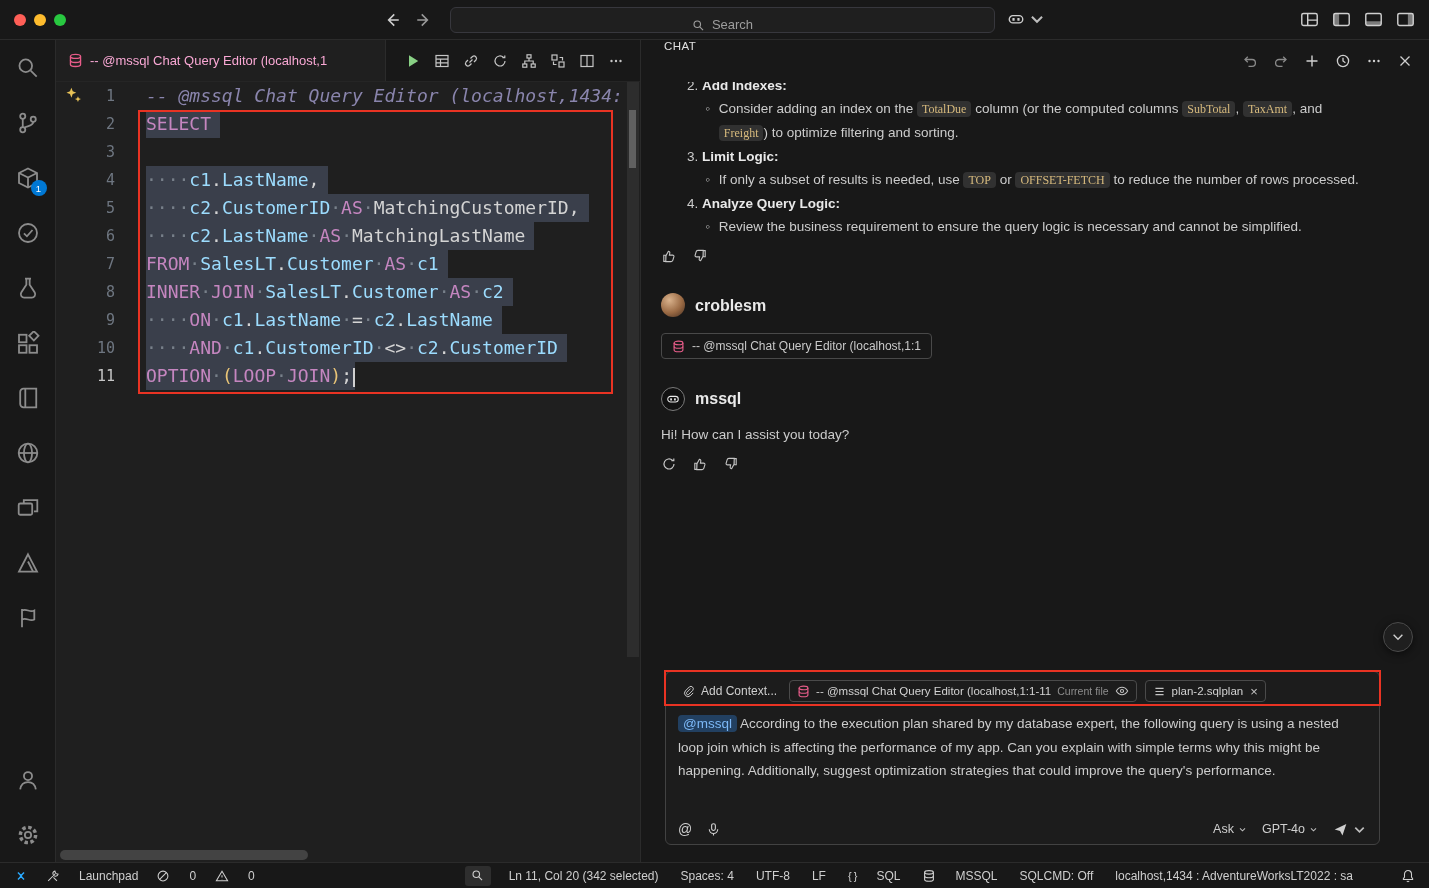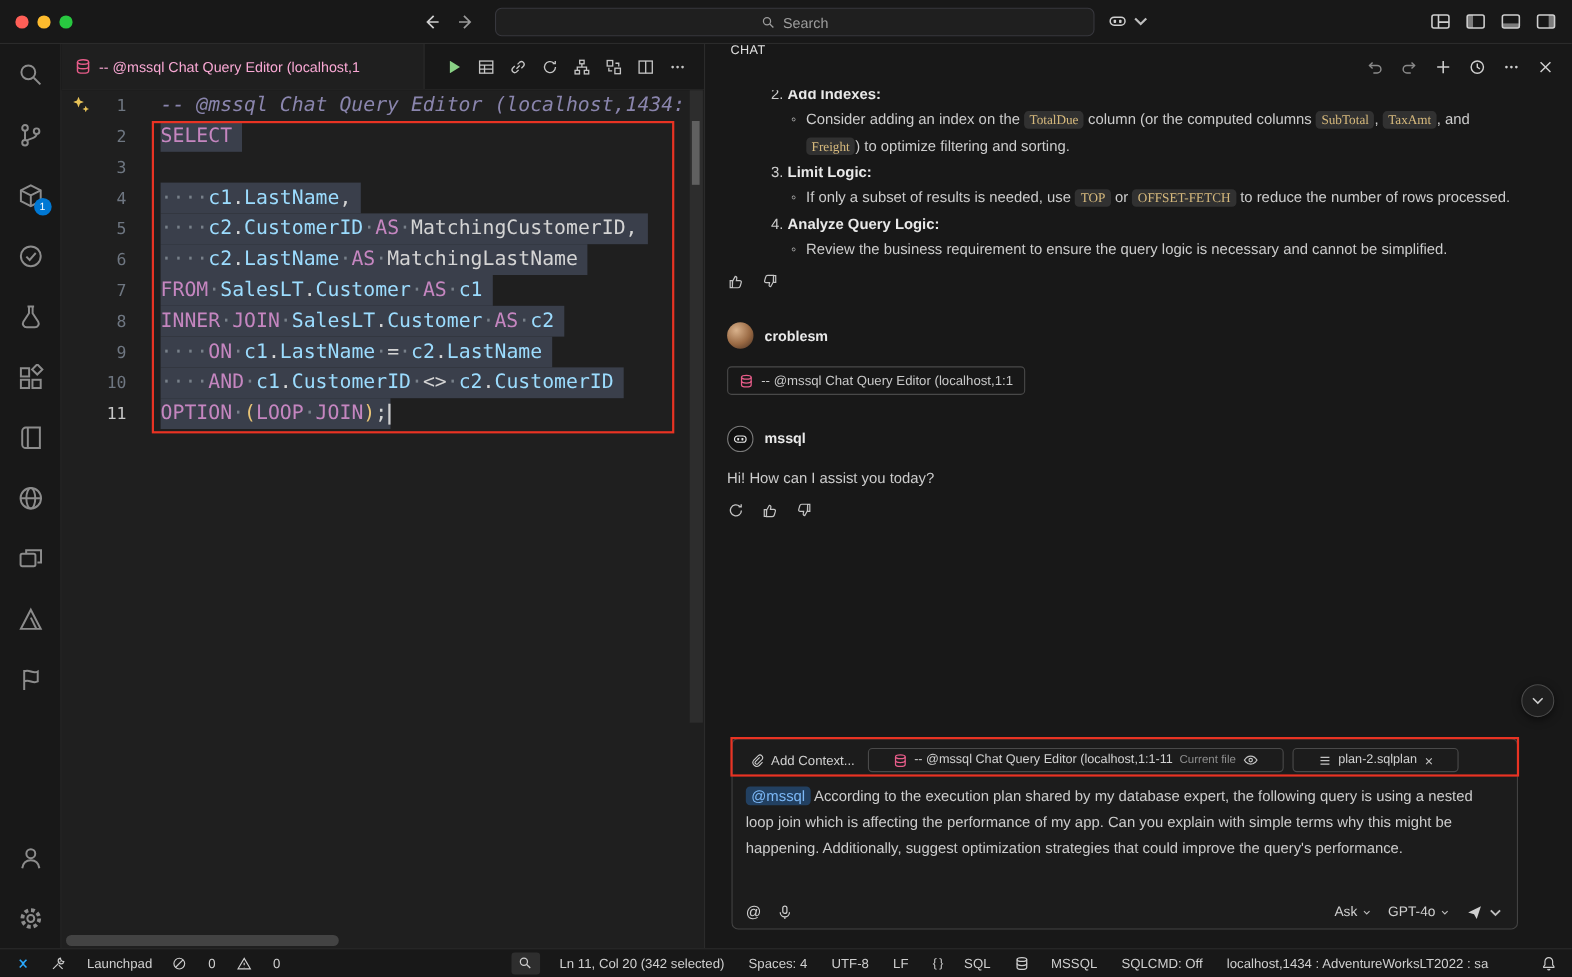--- a/index.html
+++ b/index.html
@@ -10,21 +10,21 @@
   .icon{display:inline-flex;flex:none}
 
   
   .titlebar{position:absolute;left:0;top:0;width:100%;height:40px;background:#181818;border-bottom:1px solid #2b2b2b}
   .traffic{position:absolute;left:14px;top:14px;display:flex;gap:8px}
   .tl{width:12px;height:12px;border-radius:50%}
   .tl.red{background:#ff5f57}.tl.yellow{background:#febc2e}.tl.green{background:#28c840}
   .nav-arrows{position:absolute;left:383px;top:11px;display:flex;gap:14px}
   .navbtn{width:18px;height:18px;color:#cfcfcf}
   .navbtn.dim{color:#9a9a9a}
-  .searchbox{position:absolute;left:450px;top:7px;width:545px;height:26px;background:#1f1f1f;border:1px solid #37373d;border-radius:6px;display:flex;align-items:center;justify-content:center;gap:7px;color:#9d9d9d;font-size:13px}
+  .searchbox{position:absolute;left:450px;top:7px;width:545px;height:26px;background:#1f1f1f;border:1px solid #37373d;border-radius:6px;display:flex;align-items:flex-end;justify-content:center;gap:7px;color:#9d9d9d;font-size:13px}
   .searchbox .icon{width:13px;height:13px}
   .copilot-btn{position:absolute;left:1007px;top:10px;display:flex;align-items:center;gap:3px;color:#cfcfcf}
   .copilot-btn .icon{width:18px;height:18px}
   .chev{width:10px;height:10px;color:#bdbdbd}
   .layout-controls{position:absolute;right:14px;top:10px;display:flex;gap:13px;color:#cfcfcf}
   .layout-controls .icon{width:19px;height:19px}
 
   
   .main{position:absolute;left:0;top:40px;right:0;bottom:26px;display:flex}
 
@@ -75,49 +75,49 @@
   
   .chat-panel{position:relative;flex:1;background:#181818;border-left:1px solid #2b2b2b;overflow:hidden}
   .chat-header{height:42px;display:flex;padding:0 16px 0 23px}
   .chat-title{font-size:11.5px;letter-spacing:.4px;color:#e0e0e0}
   .chat-header-actions{margin-left:auto;display:flex;align-items:center;gap:15px;color:#cfcfcf}
   .chat-header-actions .icon{width:16px;height:16px}
   .chat-header-actions .dim{color:#8a8a8a}
 
   .chat-body{position:absolute;left:0;top:42px;right:0;height:560px;overflow:hidden;padding:0 20px;font-size:13.5px;line-height:23px;color:#ccc}
   .chat-body-inner{margin-top:-8px}
-  .md-item{margin-left:40px}
+  .md-item{margin-left:26px}
   .md-num{color:#ccc}
   .md-title{font-weight:bold;color:#e9e9e9}
   .md-bullet{display:flex;gap:9px;padding-left:18px;max-width:672px}
   .md-mark{color:#bcbcbc}
   .sg-text{color:#ccc}
   .sg-code{background:#313131;border-radius:4px;padding:1px 5px;font-family:Liberation Serif, serif;font-size:12px;color:var(--c-inline-code,#d7ba7d)}
   .sg-mention{background:rgba(40,94,155,.55);color:#7cb8f7;border-radius:4px;padding:1px 5px}
   .feedback-row{margin-top:10px;display:flex;gap:15px;color:#c4c4c4}
   .feedback-row .icon{width:16px;height:16px}
   .msg-header{margin-top:29px;display:flex;align-items:center;gap:10px}
   .msg-header.bot{margin-top:27px}
   .avatar{width:24px;height:24px;border-radius:50%;flex:none}
   .avatar.user{background:radial-gradient(circle at 35% 30%,#d9b28c,#9a6a44 55%,#4e3424 95%)}
   .avatar.bot{background:#111;border:1px solid #7a7a7a;display:flex;align-items:center;justify-content:center;color:#e8e8e8}
   .avatar.bot .icon{width:14px;height:14px}
-  .msg-author{font-weight:bold;color:#e9e9e9;font-size:13px}
+  .msg-author{font-weight:bold;color:#e9e9e9;font-size:16px}
   .msg-text{margin-top:12px}
   .attach-pill{margin-top:16px;display:inline-flex;align-items:center;gap:7px;height:26px;padding:0 10px;border:1px solid #494949;border-radius:4px;font-size:12px;color:#c9c9c9}
   .attach-pill .icon{width:13px;height:13px;color:var(--c-db-icon-pink,#e85d8a)}
 
   .scroll-down{position:absolute;right:16px;top:582px;width:30px;height:30px;border-radius:50%;background:#1f1f1f;border:1px solid #4a4a4a;box-shadow:0 2px 8px rgba(0,0,0,.55);display:flex;align-items:center;justify-content:center;color:#cfcfcf}
   .scroll-down .icon{width:14px;height:14px}
 
   .chat-input{position:absolute;left:24px;top:631px;width:715px;height:174px;background:#1c1c1c;border:1px solid #424242;border-radius:6px;padding:7px 12px}
   .ctx-row{display:flex;align-items:center;gap:8px;height:24px}
   .add-context{display:flex;align-items:center;gap:6px;font-size:12px;color:#cfcfcf;padding:2px 4px}
   .add-context .icon{width:13px;height:13px}
-  .ctx-chip{display:inline-flex;align-items:center;gap:6px;height:22px;padding:0 22px;border:1px solid #4a4a4a;border-radius:4px;font-size:11.5px;color:#d2d2d2;white-space:nowrap}
+  .ctx-chip{display:inline-flex;align-items:center;gap:6px;height:22px;padding:0 7px;border:1px solid #4a4a4a;border-radius:4px;font-size:11.5px;color:#d2d2d2;white-space:nowrap}
   .ctx-chip .chip-icon{width:13px;height:13px;display:inline-flex;color:var(--c-db-icon-pink,#e85d8a)}
   .ctx-chip .chip-icon.gray{color:#c3c3c3}
   .chip-hint{color:#8d8d8d;font-size:10.5px}
   .chip-eye{width:14px;height:14px;display:inline-flex;color:#c3c3c3}
   .chip-close{color:#c3c3c3;font-size:13px;margin-left:1px}
   .input-text{margin-top:9px;font-size:13.5px;line-height:23.5px;color:#ccc;max-width:691px}
   .input-controls{position:absolute;left:12px;right:12px;bottom:7px;display:flex;align-items:center;gap:14px;color:#cfcfcf;font-size:12.5px}
   .input-controls .icon{width:15px;height:15px}
   .at-glyph{font-size:14px;color:#cfcfcf}
   .right-controls{margin-left:auto;display:flex;align-items:center;gap:15px}

